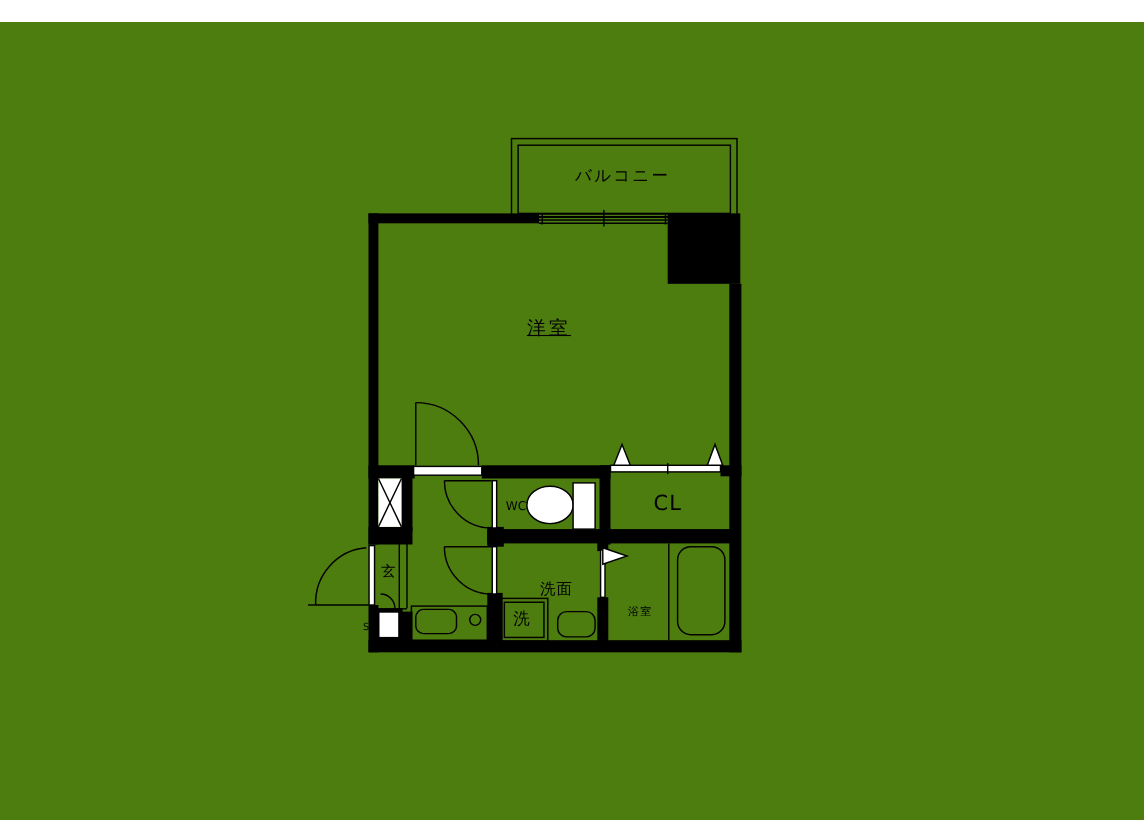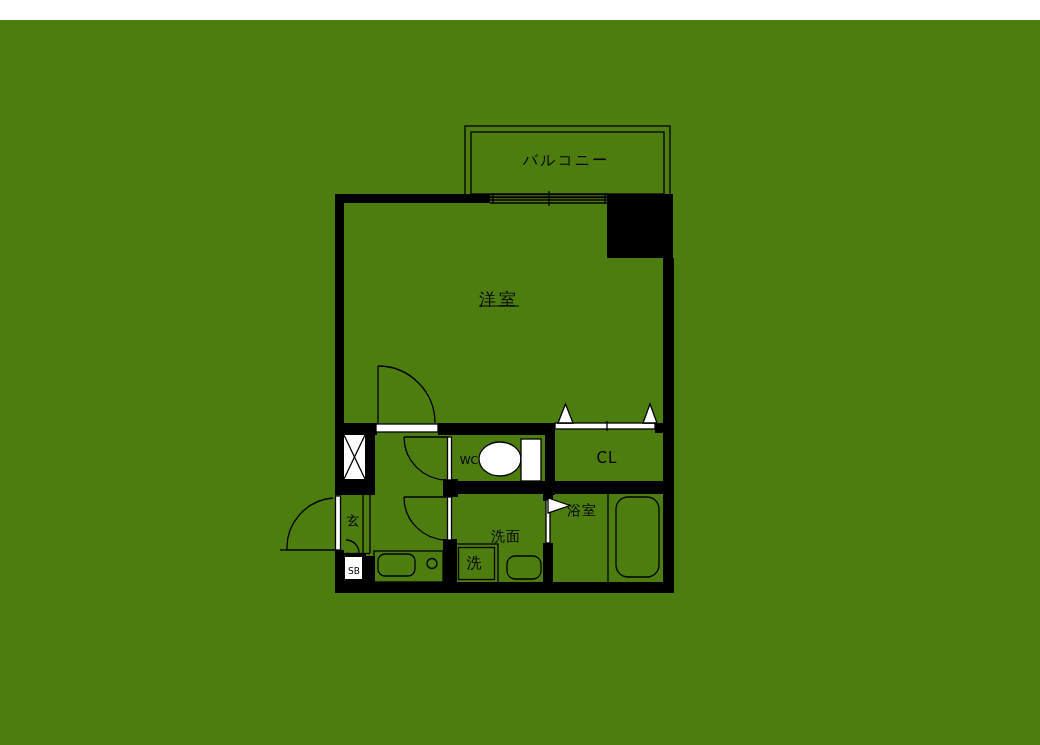--- a/index.html
+++ b/index.html
@@ -16,26 +16,26 @@
     position:absolute;
     transform:translate(-50%,-50%);
     color:#000000;
     white-space:nowrap;
     line-height:1;
     user-select:none;
   }
   .lbl-balcony   {left:566px;top:140px;font-size:15px;letter-spacing:2px;}
   .lbl-western   {left:499px;top:279px;font-size:17px;letter-spacing:3px;text-decoration:underline;}
   .lbl-wc        {left:469px;top:440px;font-size:11px;letter-spacing:0px;text-align:center;}
-  .lbl-cl        {left:607px;top:438px;font-size:15px;letter-spacing:1px;}
+  .lbl-cl        {left:607px;top:438px;font-size:19px;letter-spacing:1px;}
   .lbl-genkan    {left:353px;top:500px;font-size:13px;}
-  .lbl-sb        {left:354px;top:551px;font-size:9px;}
+  .lbl-sb        {left:336px;top:551px;font-size:9px;}
   .lbl-laundry   {left:474px;top:543px;font-size:15px;}
   .lbl-washroom  {left:506px;top:516px;font-size:14px;letter-spacing:1px;}
-  .lbl-bathroom  {left:582px;top:490px;font-size:14px;letter-spacing:1px;}
+  .lbl-bathroom  {left:582px;top:537px;font-size:10px;letter-spacing:1px;}
 
   .wall{fill:#000000;stroke:none;}
   .thin{fill:none;stroke:#000000;stroke-width:1.3;}
   .thinw{fill:#ffffff;stroke:#000000;stroke-width:1.3;}
   .white{fill:#ffffff;stroke:none;}
 </style>
 </head>
 <body>
 
 <div class="canvas">

